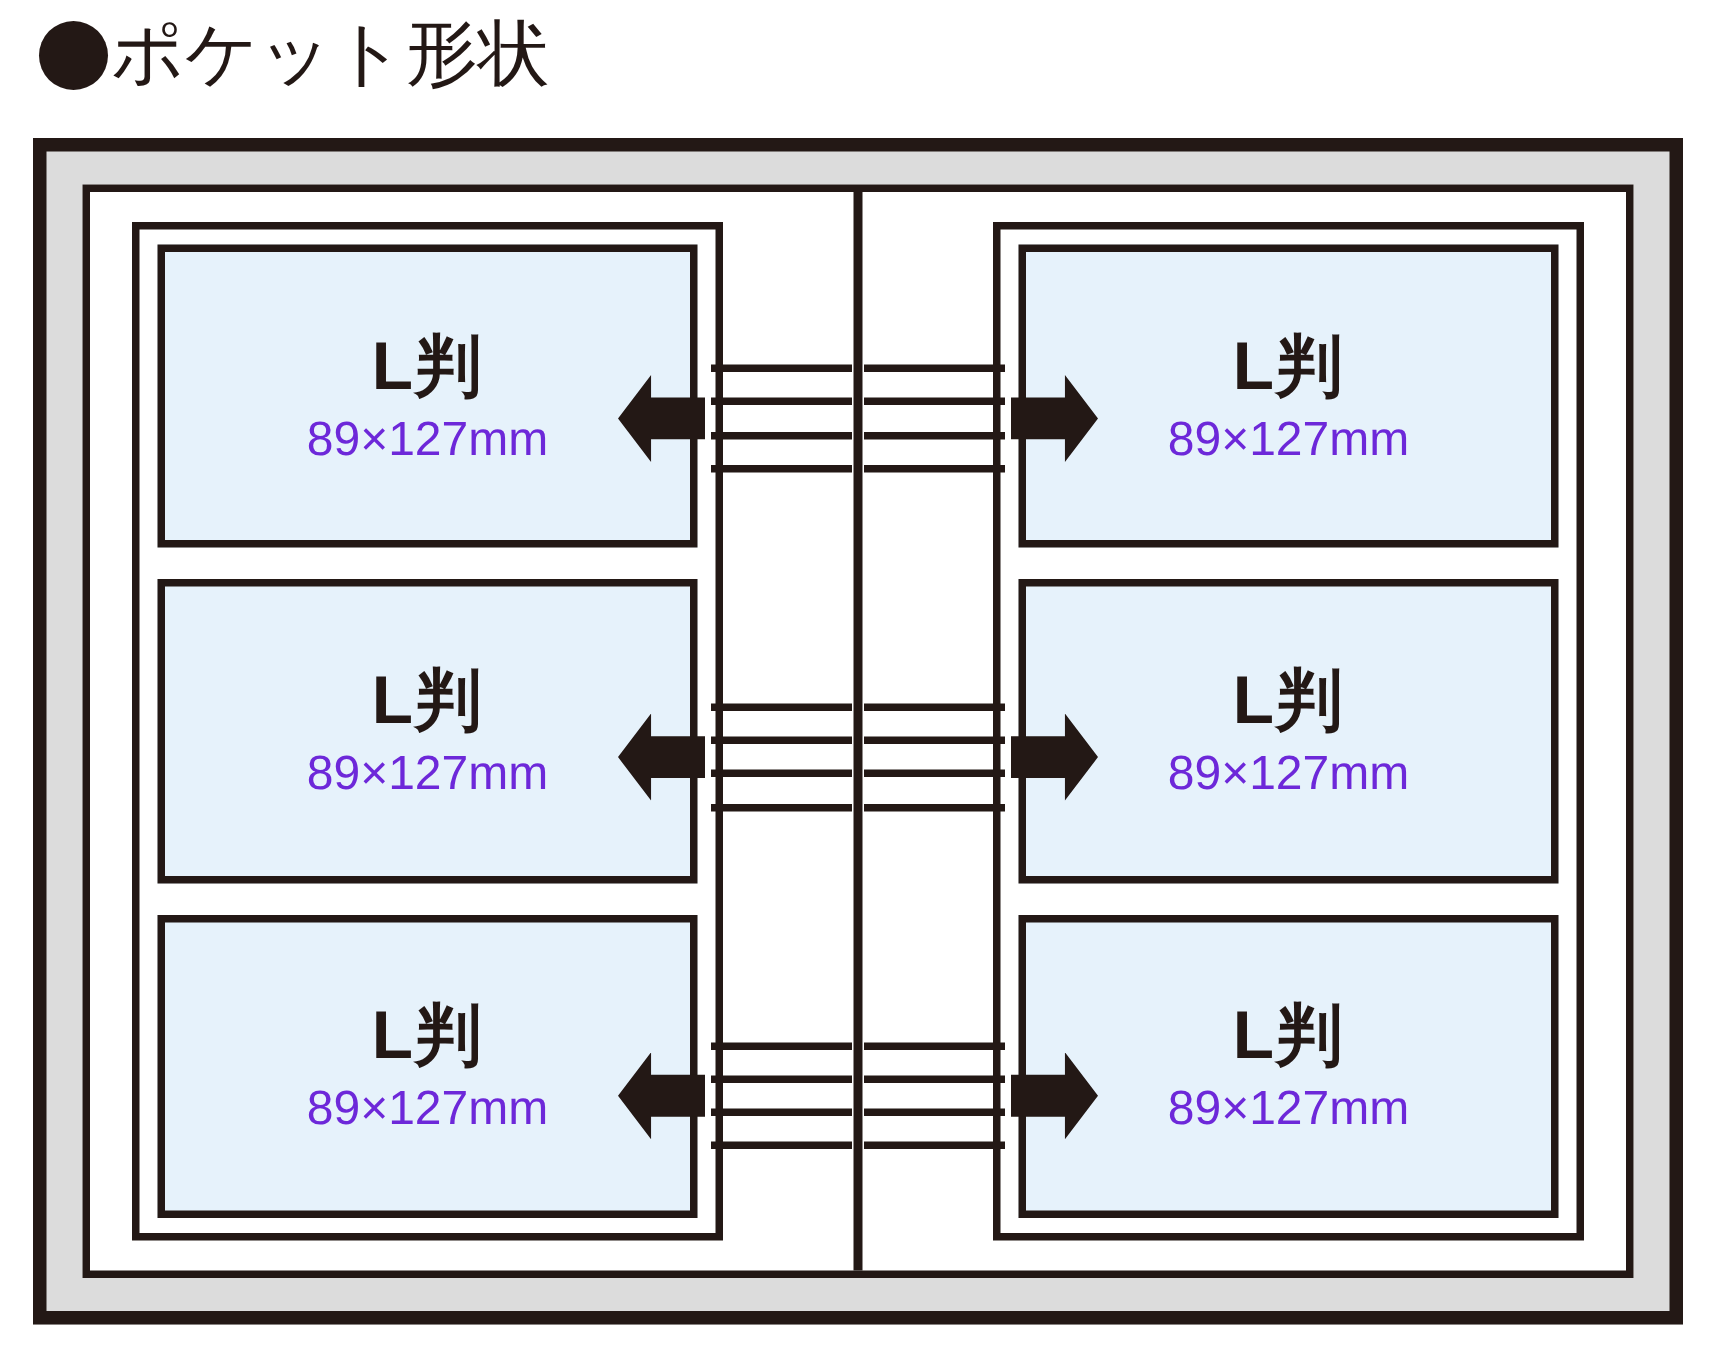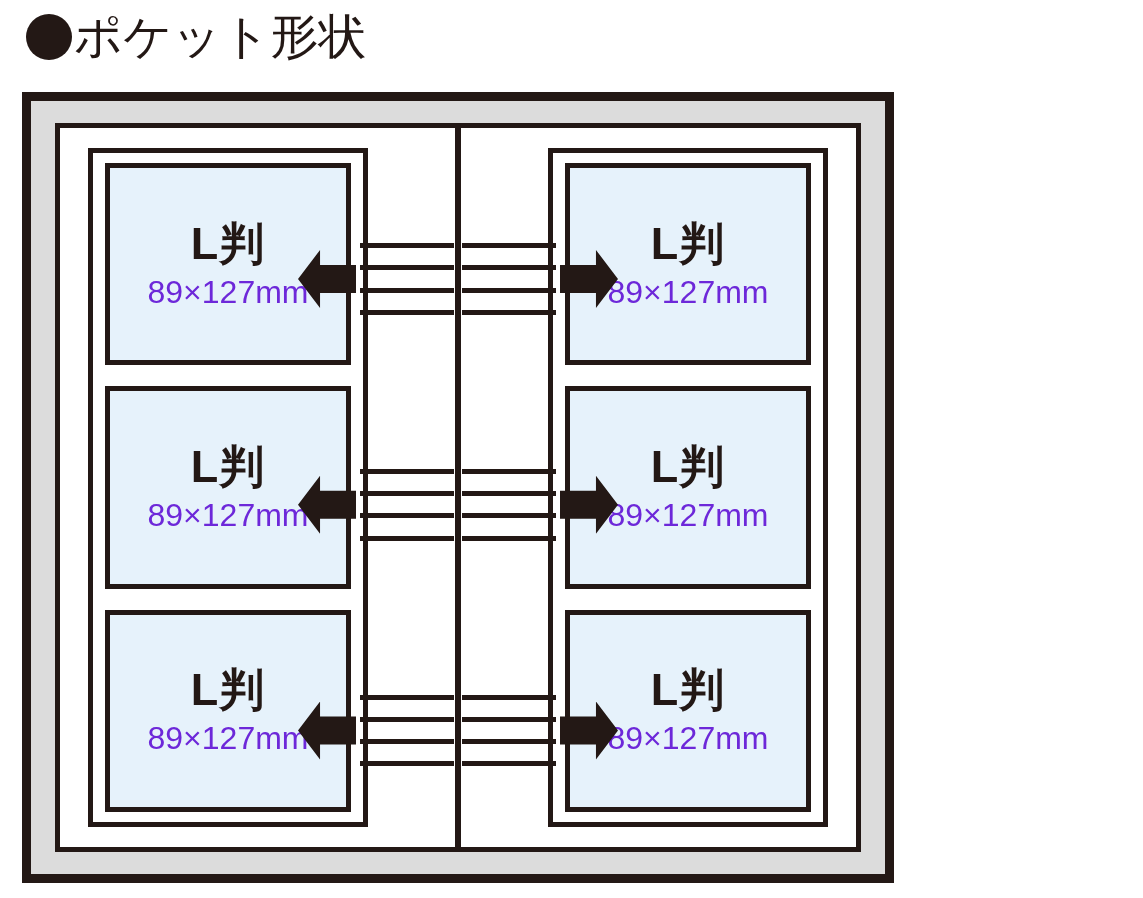--- a/index.html
+++ b/index.html
@@ -34,21 +34,21 @@
     letter-spacing: 0px;
     color: #231815;
     white-space: nowrap;
     font-weight: 400;
   }
 
   
   #album {
     position: absolute;
     left: 22px; top: 92px;
-    width: 872px; height: 791px;
+    width: 1100px; height: 791px;
     background: #dcdcdc;            
     border: 9px solid #231815;      
   }
 
   
   #pages {
     position: absolute;
     left: 24px; top: 22px;
     right: 24px; bottom: 22px;
     background: #ffffff;

